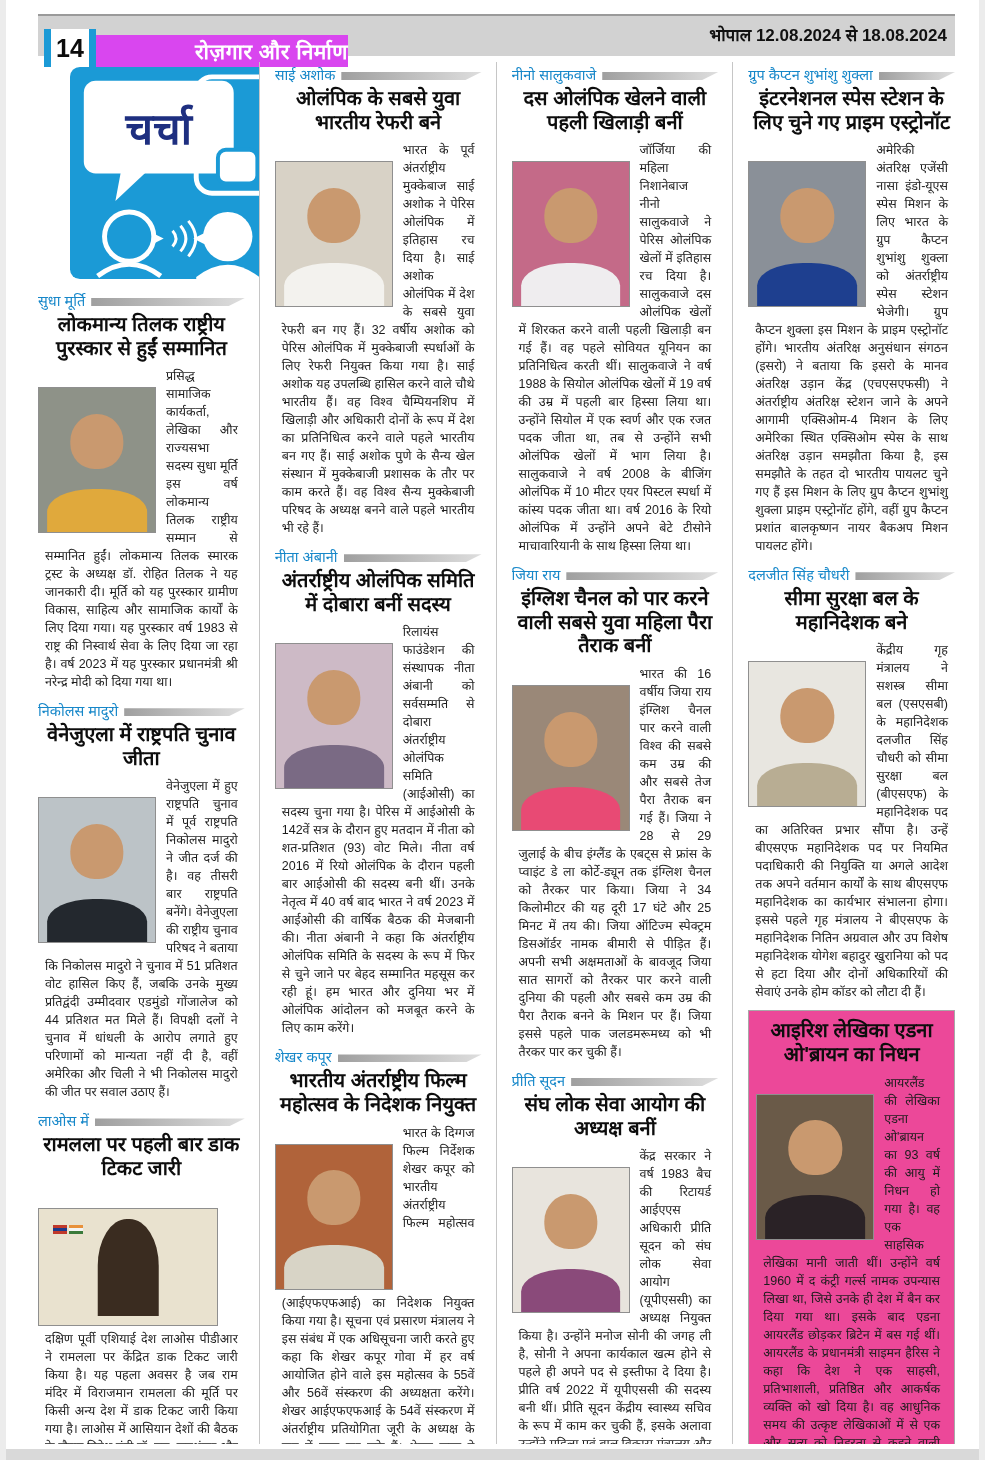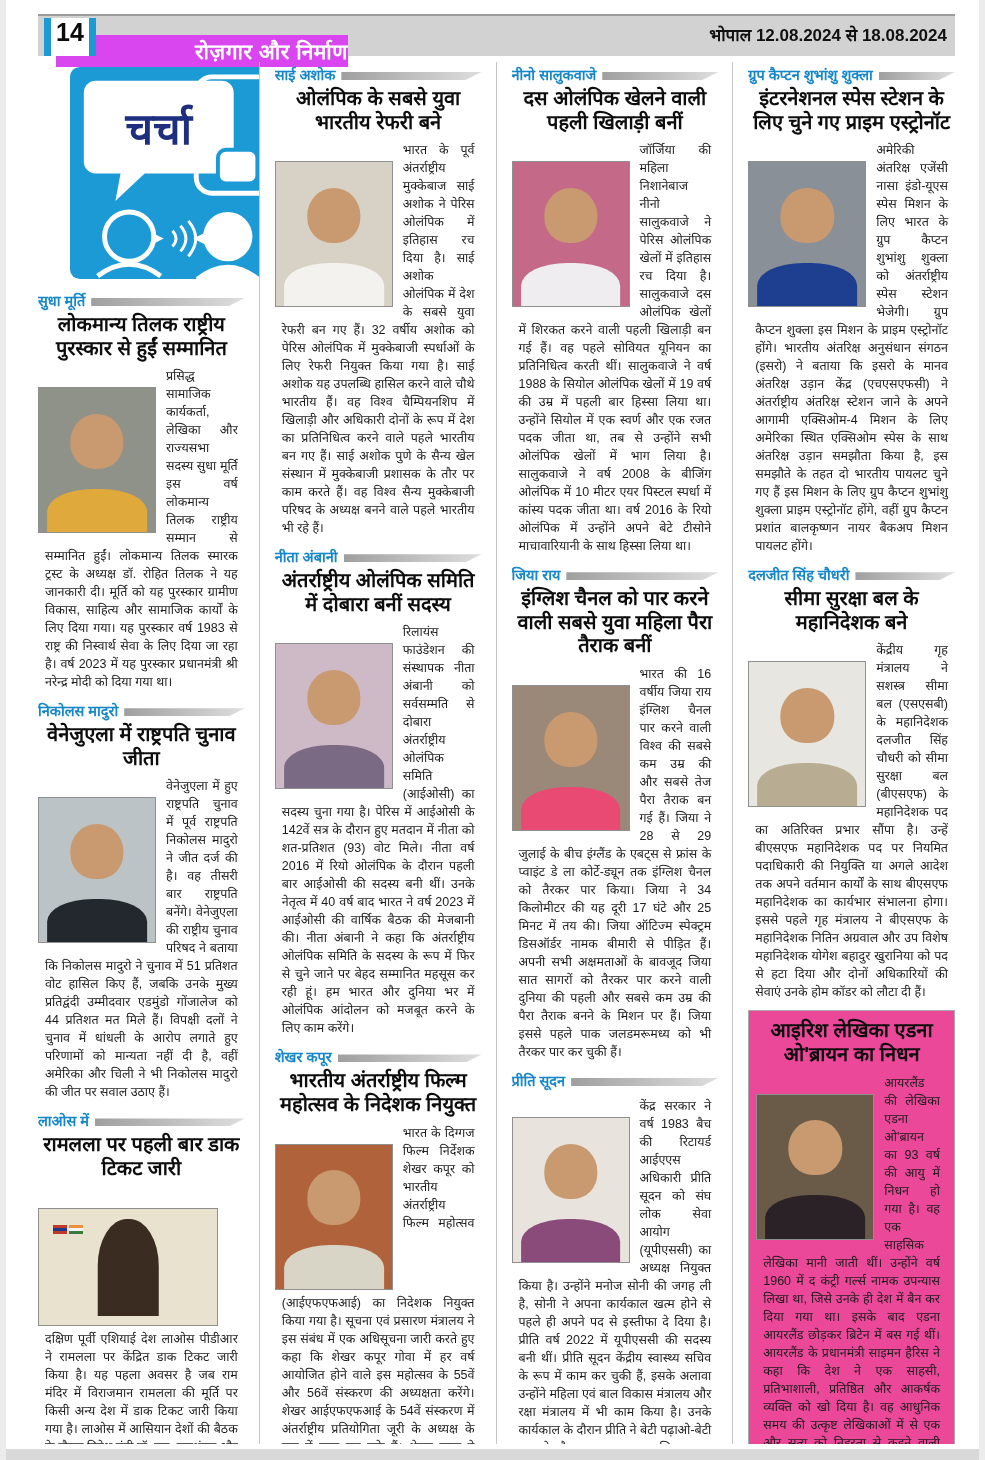--- a/index.html
+++ b/index.html
@@ -15,43 +15,43 @@
   .masthead-strip{
     position:absolute;top:14px;left:32px;right:24px;height:40px;
     background:#d2d2d2;border-top:2px solid #9a9a9a;
   }
   .masthead-box{
     position:absolute;left:18px;top:19px;width:292px;height:32px;
     background:#d946ef;display:flex;align-items:center;justify-content:flex-end;
   }
   .masthead-title{color:#fff;font-weight:bold;font-size:21px;letter-spacing:.5px;}
   .page-number-box{
-    position:absolute;left:6px;top:2px;width:52px;height:38px;
-    background:#fff;display:flex;justify-content:center;
+    position:absolute;left:6px;top:13px;width:52px;height:38px;
+    background:#fff;display:flex;align-items:center;justify-content:center;
     border-left:7px solid #1b9ad6;border-right:7px solid #1b9ad6;
     box-sizing:border-box;
   }
   .page-number{font-weight:bold;font-size:25px;color:#0c0c0c;}
   .dateline{
     position:absolute;right:8px;top:7px;font-weight:bold;font-size:17px;color:#111;
   }
   
   .content{
     position:absolute;top:62px;left:32px;right:24px;bottom:16px;
     display:flex;
   }
   .col{width:218px;box-sizing:border-box;overflow:hidden;}
   .col + .col{margin-left:15px;padding-left:0;}
   .col:not(:last-child){border-right:1px solid #c6c6c6;padding-right:14px;width:233px;}
   
   .logo-wrap{width:245px;height:214px;margin:4px 0 10px 1px;padding-left:31px;}
   
   .article{margin-bottom:9px;}
   .kicker-row{display:flex;align-items:center;margin:2px 0 3px 0;}
-  .kicker{color:#1687c9;font-weight:bold;font-size:14.5px;white-space:nowrap;}
+  .kicker{color:#1687c9;font-weight:normal;font-size:14.5px;white-space:nowrap;}
   .kicker-bar{
     flex:1;height:8px;margin-left:6px;margin-top:4px;
     background:linear-gradient(to right,#9f9f9f,#dedede);
     clip-path:polygon(0 0,100% 0,calc(100% - 16px) 100%,0 100%);
   }
   .headline{
     margin:2px 0 5px 0;text-align:center;
     font-size:20px;line-height:1.18;font-weight:bold;color:#0d0d0d;
   }
   .body{font-size:12.5px;line-height:1.44;text-align:justify;}
@@ -225,20 +225,21 @@
     <div class="body">
       <span class="photo photo--portrait" style="--bd: #9a8878; --cl: #e84a74;"></span>
       <p class="text">भारत की 16 वर्षीय जिया राय इंग्लिश चैनल पार करने वाली विश्व की सबसे कम उम्र की और सबसे तेज पैरा तैराक बन गई हैं। जिया ने 28 से 29 जुलाई के बीच इंग्लैंड के एबट्स से फ्रांस के प्वाइंट डे ला कोर्टे-ड्यून तक इंग्लिश चैनल को तैरकर पार किया। जिया ने 34 किलोमीटर की यह दूरी 17 घंटे और 25 मिनट में तय की। जिया ऑटिज्म स्पेक्ट्रम डिसऑर्डर नामक बीमारी से पीड़ित हैं। अपनी सभी अक्षमताओं के बावजूद जिया सात सागरों को तैरकर पार करने वाली दुनिया की पहली और सबसे कम उम्र की पैरा तैराक बनने के मिशन पर हैं। जिया इससे पहले पाक जलडमरूमध्य को भी तैरकर पार कर चुकी हैं।</p>
     </div>
   </article>
       <article class="article">
     <div class="kicker-row">
       <span class="kicker">प्रीति सूदन</span>
       <span class="kicker-bar"></span>
     </div>
+    <h2 class="headline">संघ लोक सेवा आयोग की अध्यक्ष बनीं</h2>
     <div class="body">
       <span class="photo photo--portrait" style="--bd: #e8e4dd; --cl: #8a4a7a;"></span>
       <p class="text">केंद्र सरकार ने वर्ष 1983 बैच की रिटायर्ड आईएएस अधिकारी प्रीति सूदन को संघ लोक सेवा आयोग (यूपीएससी) का अध्यक्ष नियुक्त किया है। उन्होंने मनोज सोनी की जगह ली है, सोनी ने अपना कार्यकाल खत्म होने से पहले ही अपने पद से इस्तीफा दे दिया है। प्रीति वर्ष 2022 में यूपीएससी की सदस्य बनी थीं। प्रीति सूदन केंद्रीय स्वास्थ्य सचिव के रूप में काम कर चुकी हैं, इसके अलावा उन्होंने महिला एवं बाल विकास मंत्रालय और रक्षा मंत्रालय में भी काम किया है। उनके कार्यकाल के दौरान प्रीति ने बेटी पढ़ाओ-बेटी बचाओ और आयुष्मान भारत अभियान शुरू करने के साथ ही ई-सिगरेट पर प्रतिबंध संबंधी कानून बनाने में अपना योगदान दिया है।</p>
     </div>
   </article>
     </div>
   <div class="col">
 
   <article class="article">
     <div class="kicker-row">

